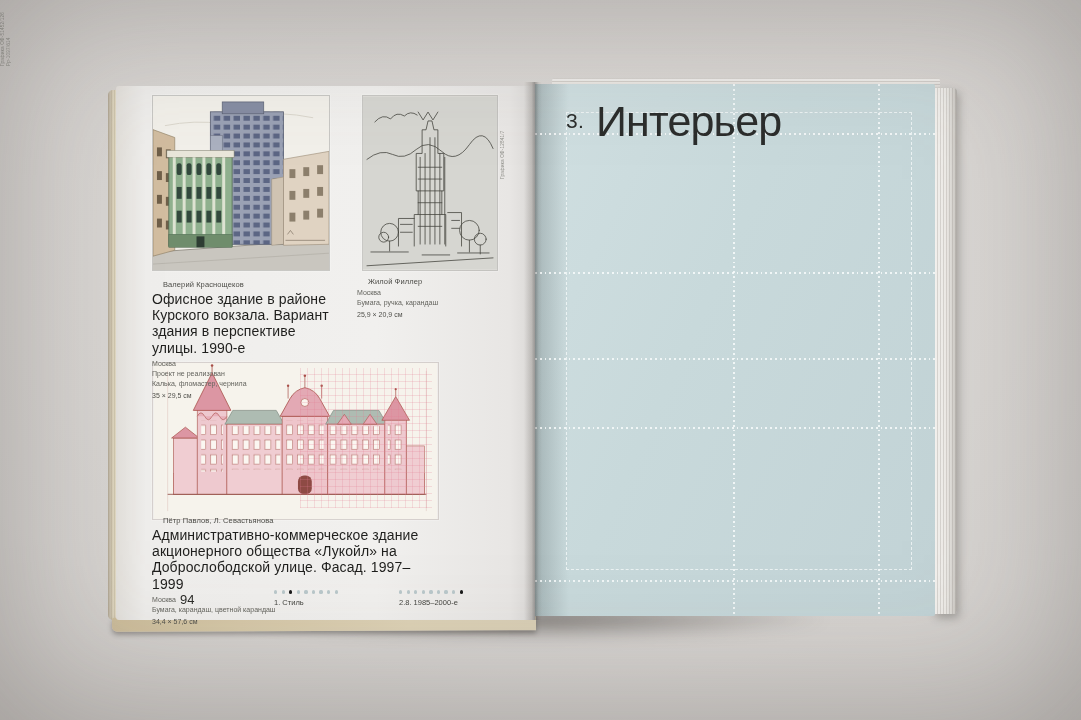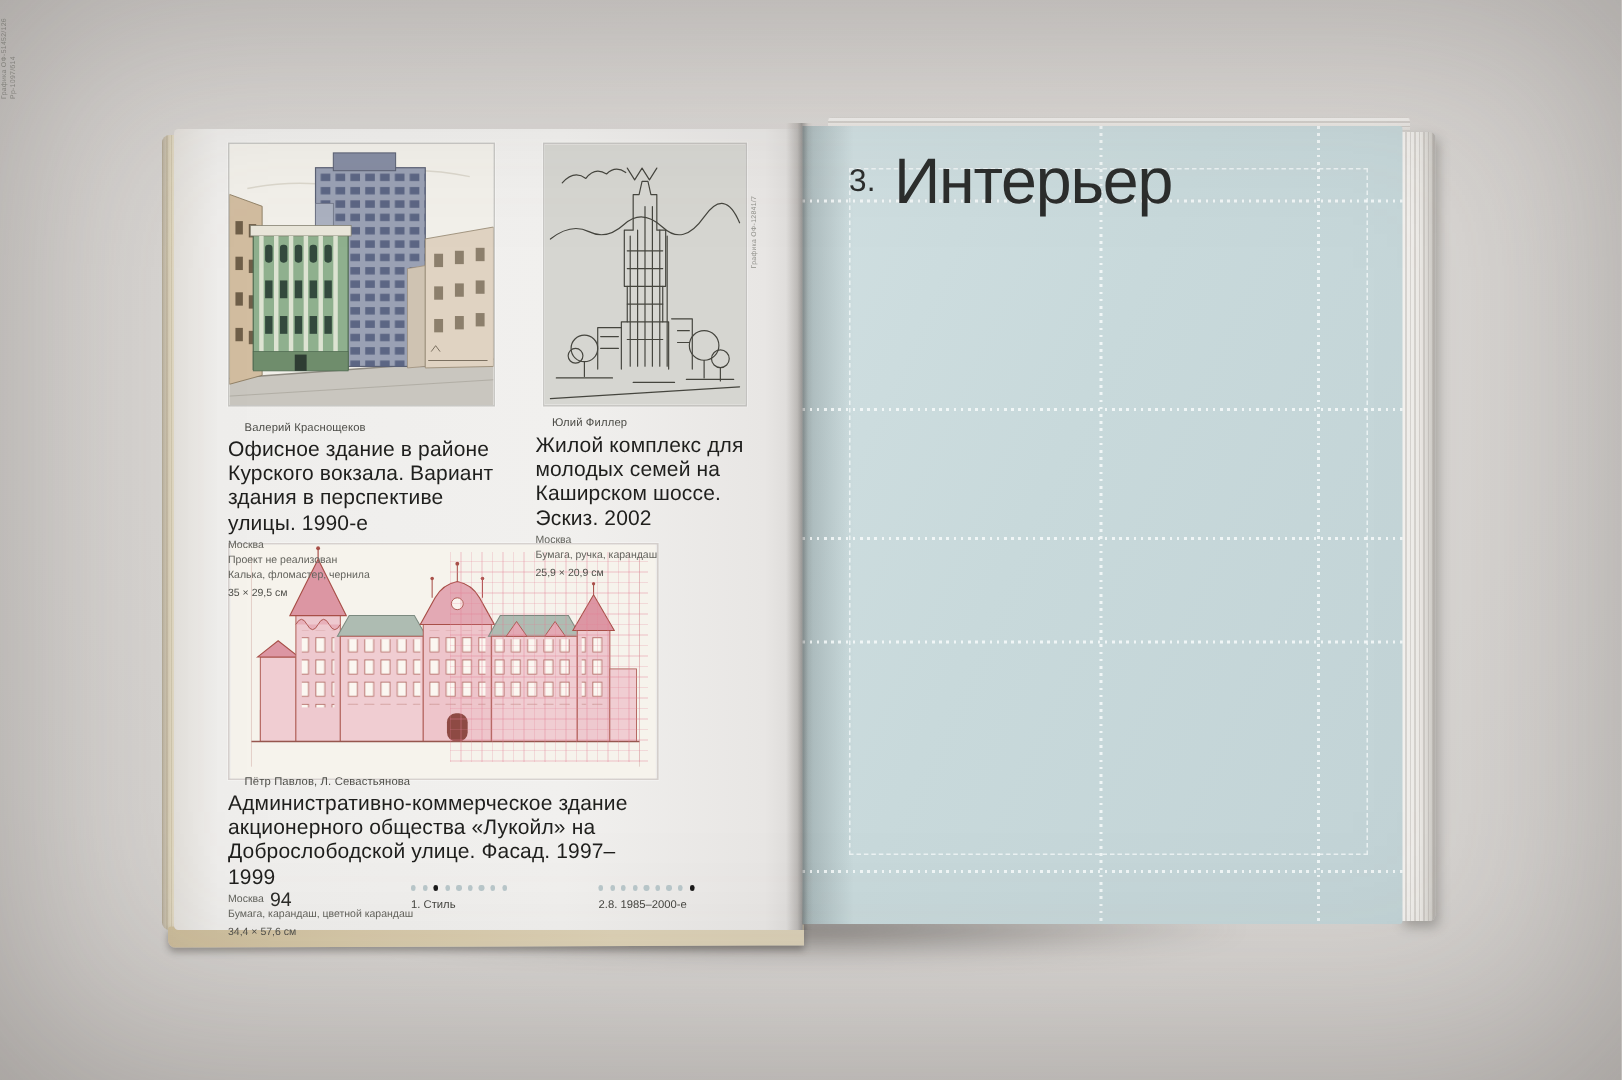--- a/index.html
+++ b/index.html
@@ -253,22 +253,21 @@
   <div class="cap cap1">
     <div class="artist">Валерий Краснощеков</div>
     <div class="title">Офисное здание в районе Курского вокзала. Вариант здания в перспективе улицы. 1990-е</div>
     <div class="meta">Москва</div>
     <div class="meta">Проект не реализован</div>
     <div class="meta">Калька, фломастер, чернила</div>
     <div class="size">35 × 29,5 см</div>
   </div>
 
   <div class="cap cap2">
-    <div class="artist">Юлий Филлер</div>
-    <div class="title">Жилой комплекс для молодых семей на Каширском шоссе. Эскиз. 2002</div>
+    <div class="artist">Жилой Филлер</div>
     <div class="meta">Москва</div>
     <div class="meta">Бумага, ручка, карандаш</div>
     <div class="size">25,9 × 20,9 см</div>
   </div>
 
   <div class="cap cap3">
     <div class="artist">Пётр Павлов, Л. Севастьянова</div>
     <div class="title">Административно-коммерческое здание акционерного общества «Лукойл» на Доброслободской улице. Фасад. 1997–1999</div>
     <div class="meta">Москва</div>
     <div class="meta">Бумага, карандаш, цветной карандаш</div>

